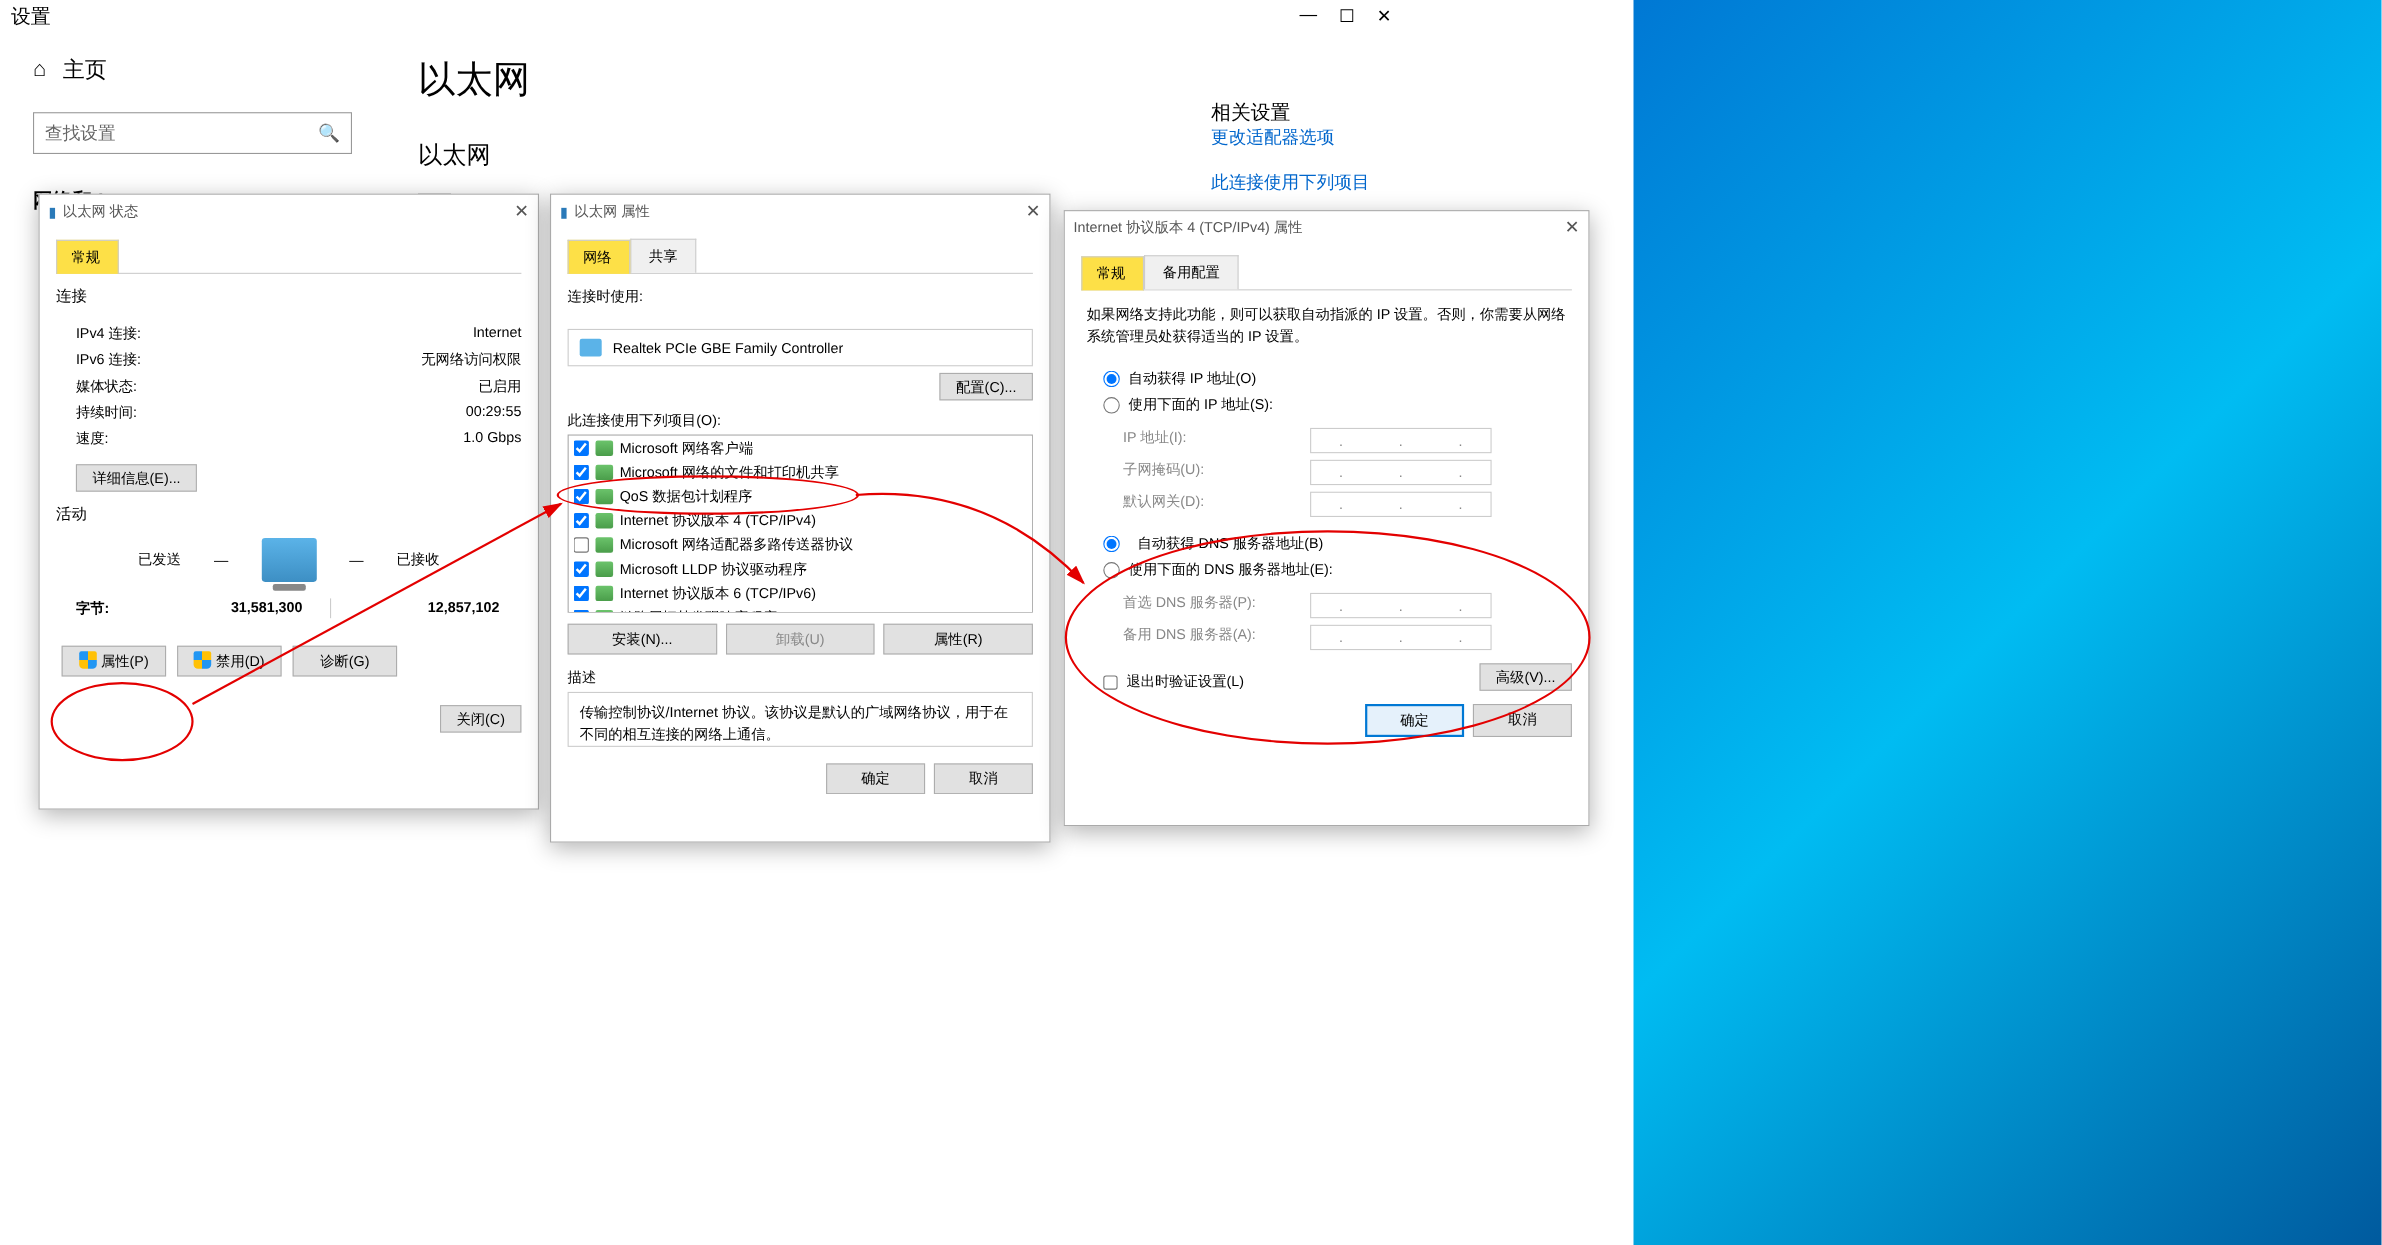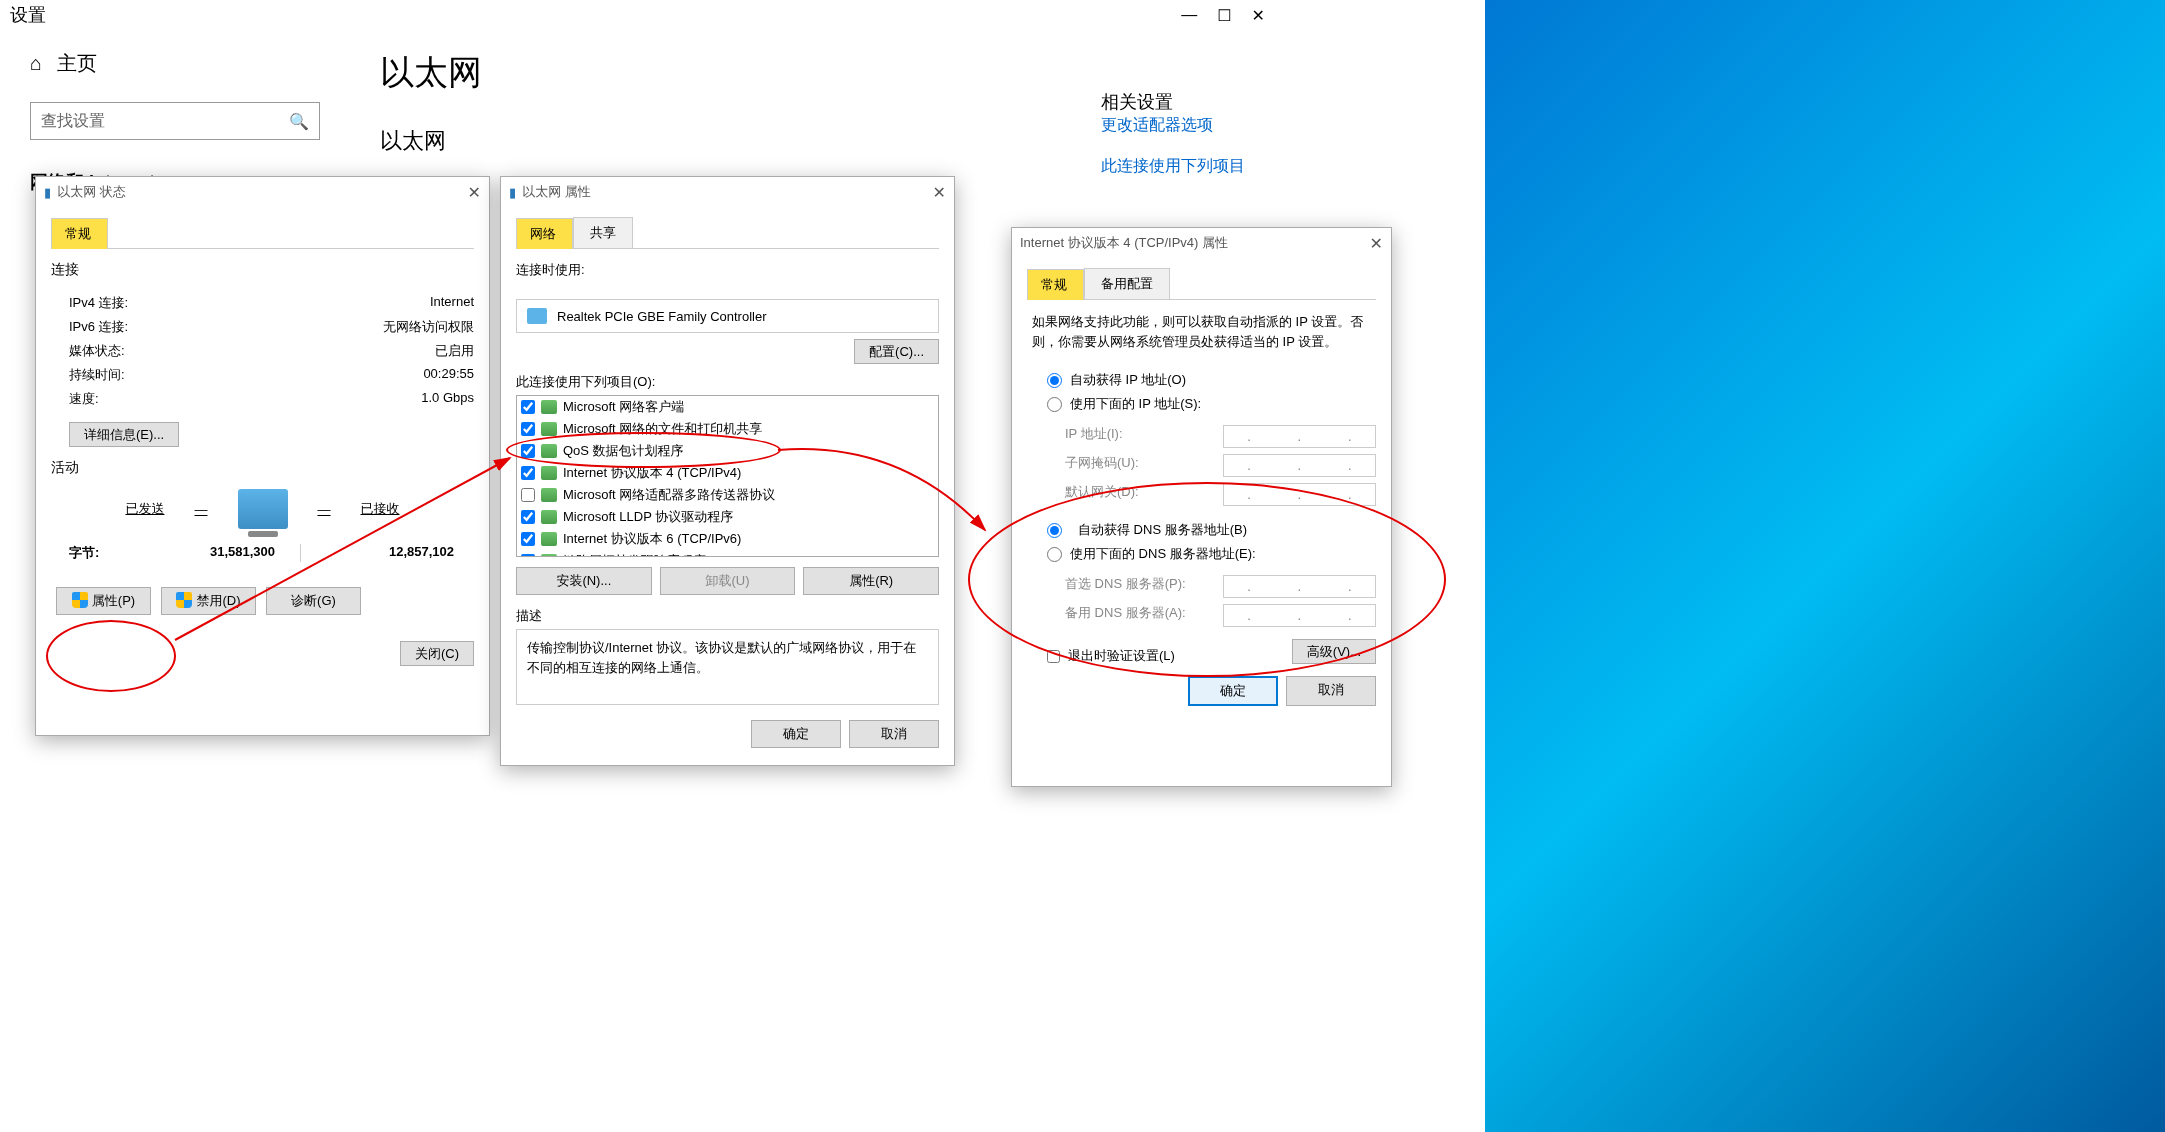--- a/index.html
+++ b/index.html
@@ -38,21 +38,21 @@
   .btn.disabled { color: #888; }
   .btn-row { display: flex; justify-content: flex-end; gap: 8px; margin-top: 15px; }
 
   
   .status-dialog { left: 35px; top: 176px; width: 455px; height: 560px; }
   .group-label { font-size: 14px; margin-bottom: 12px; margin-top: 10px; }
   .info-table { padding-left: 18px; margin-bottom: 15px; }
   .info-row { display: flex; justify-content: space-between; font-size: 13px; padding: 3px 0; }
   .details-btn-wrap { padding-left: 18px; }
   .activity { margin-top: 15px; }
-  .activity-icons { display: flex; justify-content: center; align-items: center; gap: 30px; font-size: 13px; margin: 10px 0; text-decoration: underline; }
+  .activity-icons { display: flex; justify-content: center; align-items: center; gap: 30px; font-size: 13px; margin: 10px 0; }
   .computer-icon { width: 50px; height: 40px; background: linear-gradient(#5bb3e8,#3d8fc4); border-radius: 3px; position: relative; }
   .computer-icon::after { content: ''; position: absolute; bottom: -8px; left: 10px; width: 30px; height: 6px; background: #888; border-radius: 2px; }
   .byte-row { display: flex; font-size: 13px; padding: 5px 0; font-weight: bold; }
   .byte-row .lbl { width: 90px; padding-left: 18px;}
   .byte-row .v1 { flex: 1; text-align: right; padding-right: 25px; }
   .byte-row .sep { width: 20px; text-align: center; border-left: 1px solid #ccc; }
   .byte-row .v2 { flex: 1; text-align: right; padding-right: 20px; }
   .status-btns { display: flex; gap: 10px; margin-top: 20px; padding-left: 5px; }
   .status-btns .btn { display: flex; align-items: flex-start; justify-content: center; gap: 4px; min-width: 95px; padding: 4px 8px;}
   .shield { display: inline-block; width: 16px; height: 16px; background: conic-gradient(#ffc107 0 25%, #2196f3 25% 50%, #ffc107 50% 75%, #2196f3 75%); border-radius: 2px 2px 4px 4px; }
@@ -65,24 +65,24 @@
   .config-row { text-align: right; }
   .items-label { font-size: 13px; margin: 12px 0 4px; }
   .items-list { border: 1px solid #aaa; height: 162px; overflow-y: scroll; background: #fff; }
   .item-row { display: flex; align-items: center; gap: 6px; padding: 2px 4px; font-size: 13px; }
   .item-row input[type=checkbox] { width: 14px; height: 14px; }
   .proto-icon { width: 16px; height: 14px; background: linear-gradient(#6bc36b,#4a9d4a); border-radius: 2px; }
   .item-btns { display: flex; gap: 8px; margin-top: 10px; justify-content: space-between; }
   .item-btns .btn { flex: 1; }
   .desc-group { margin-top: 12px; }
   .desc-label { font-size: 13px; margin-bottom: 4px; }
-  .desc-box { border: 1px solid #ccc; padding: 8px 10px; font-size: 13px; height: 76px; line-height: 1.5; }
-
-  
-  .ipv4-dialog { left: 1011px; top: 191px; width: 381px; height: 560px; z-index: 20; margin-top: 36px; }
+  .desc-box { border: 1px solid #ccc; padding: 8px 10px; font-size: 13px; height: 50px; line-height: 1.5; }
+
+  
+  .ipv4-dialog { left: 967px; top: 191px; width: 478px; height: 560px; z-index: 20; }
   .help-text { font-size: 13px; line-height: 1.5; margin: 10px 5px 20px; }
   .radio-group { margin-left: 20px; margin-bottom: 12px;}
   .radio-row { display: flex; align-items: center; gap: 8px; font-size: 13px; margin: 6px 0; }
   .radio-row input[type=radio] { width: 15px; height: 15px; }
   .ip-fields { margin-left: 38px; margin-bottom: 15px; }
   .ip-field-row { display: flex; align-items: flex-start; font-size: 13px; margin: 6px 0; color: #888; }
   .ip-field-row .flabel { width: 170px; }
   .ip-input { width: 165px; height: 23px; border: 1px solid #ccc; background: #fff; display: flex; align-items: center; justify-content: space-around; color: #888; font-size: 13px; }
   .check-row { display: flex; align-items: center; gap: 8px; font-size: 13px; margin: 20px 0 0 20px; }
   .adv-row { text-align: right; margin-top: -22px; }

